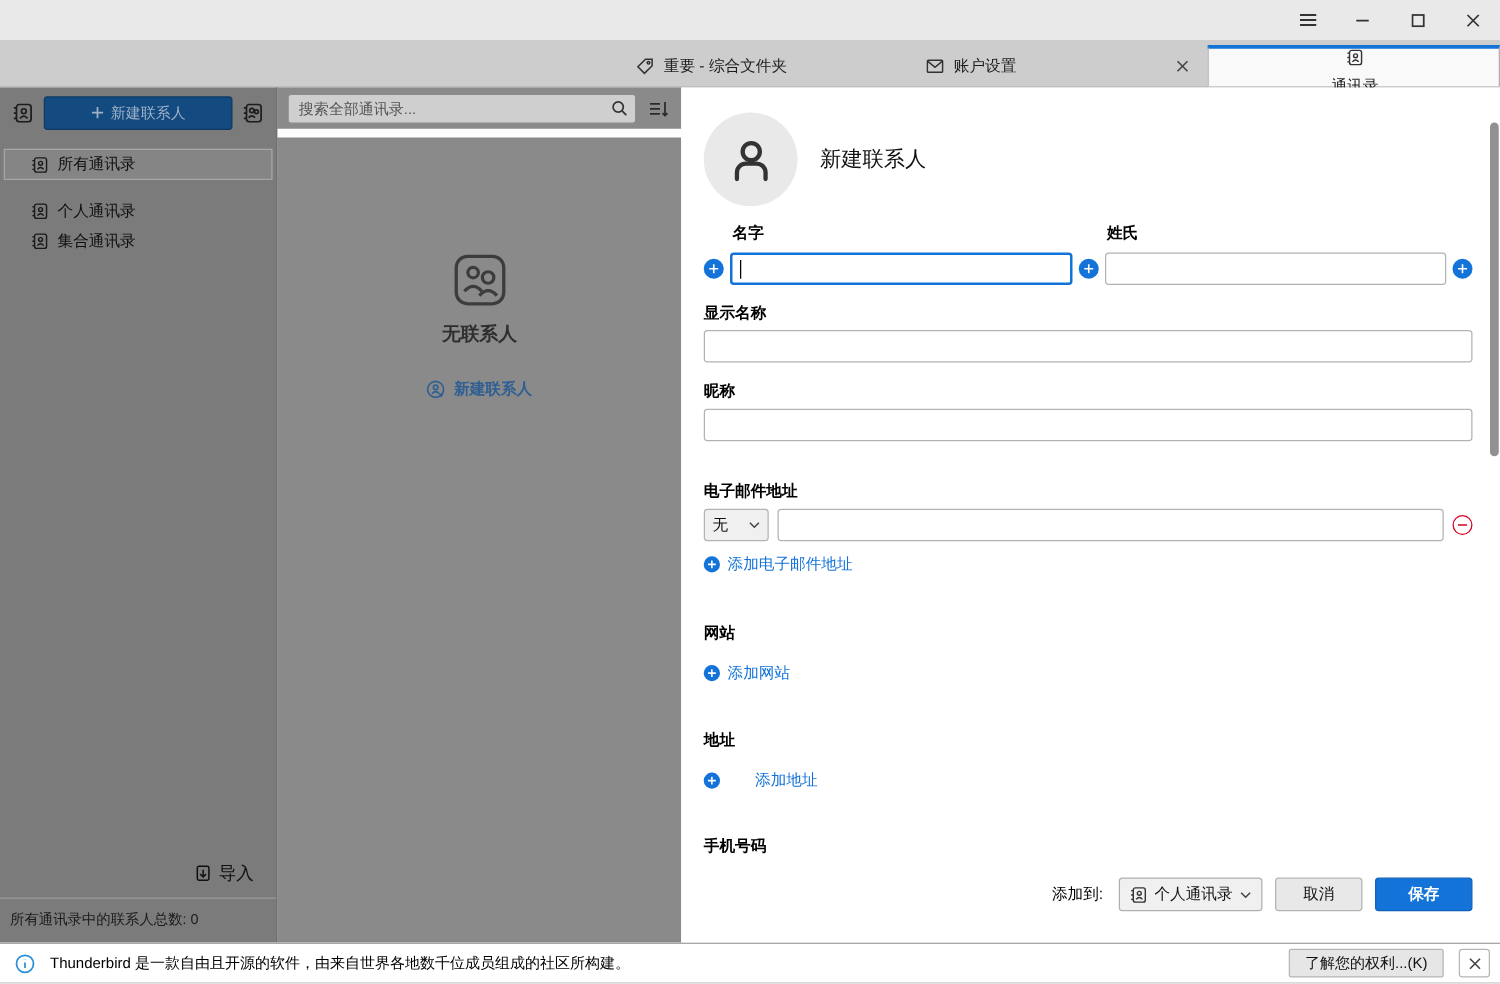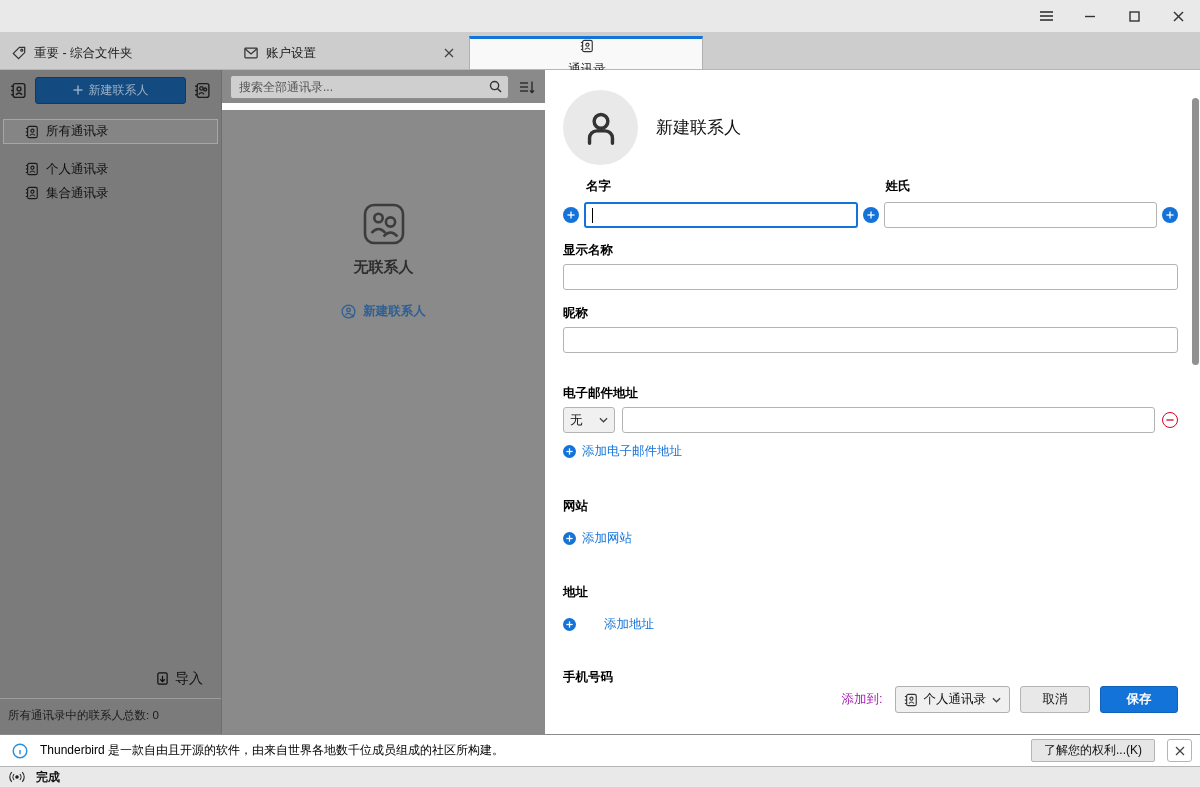--- a/index.html
+++ b/index.html
@@ -6,21 +6,21 @@
   html,body { width:1200px; height:787px; }
   body { font-family:"Liberation Sans","DejaVu Sans",sans-serif; font-size:12px; color:#111; }
   .window { width:1200px; height:787px; display:flex; flex-direction:column; background:#fff; overflow:hidden; }
 
   
   .titlebar { height:32px; background:#e9e9e9; display:flex; align-items:center; justify-content:flex-end; flex:0 0 auto; }
   .win-ctrl { width:44px; height:32px; display:flex; align-items:center; justify-content:center; color:#333; }
   .win-ctrl svg { stroke:#333; }
 
   
-  .tabbar { height:38px; background:#cdcdcd; display:flex; align-items:flex-end; flex:0 0 auto; border-bottom:1px solid #b6b6b6; }
+  .tabbar { height:38px; background:#cdcdcd; display:flex; align-items:flex-end; flex:0 0 auto; border-bottom:1px solid #b6b6b6;justify-content:flex-end; }
   .tab { height:32px; display:flex; align-items:center; padding:0 10px 0 12px; gap:8px; font-size:12.5px; color:#1c1c1c; }
   .tab .tab-icon { display:flex; color:#333; }
   .tab-1 { width:232px; }
   .tab-2 { width:237px; }
   .tab-close { margin-left:auto; display:flex; align-items:center; justify-content:center; width:20px; height:20px; border-radius:2px; color:#444; }
   .tab.active { width:234px; background:#f9f9f9; border-top:3px solid #1373d9; border-left:1px solid #b0b0b0; border-right:1px solid #b0b0b0; height:33px;flex-direction:column; }
 
   
   .content { flex:1 1 auto; display:flex; min-height:0; }
 
@@ -69,21 +69,21 @@
   .minus-btn { width:16px; height:16px; border-radius:50%; border:1.5px solid #d70022; color:#d70022; display:flex; align-items:center; justify-content:center; flex:0 0 auto; }
 
   .sec-label { font-size:12.5px; font-weight:bold; color:#000; }
   .full-input { margin-top:5px; }
   .email-row { display:flex; align-items:center; margin-top:5px; gap:7px; }
   .type-select { width:52px; height:26px; background:#f0f0f0; border:1px solid #b3b3b3; border-radius:3px; display:flex; align-items:center; justify-content:space-between; padding:0 6px; font-size:12.5px; color:#111; }
   .add-link { display:flex; align-items:center; gap:6px; color:#1373d9; font-size:12.5px; width:max-content; }
   .add-link .mini-plus { width:13px; height:13px; border-radius:50%; background:#1373d9; color:#fff; display:flex; align-items:center; justify-content:center; }
 
   .form-footer { margin-top:auto; padding-bottom:25px; display:flex; align-items:center; justify-content:flex-end; gap:10px; flex:0 0 auto; }
-  .addto-label { font-size:12.5px; color:#a21caf; margin-right:2px; }
+  .addto-label { font-size:12.5px; color:#000000; margin-right:2px; }
   .book-select { height:27px; background:#f0f0f0; border:1px solid #b0b0b0; border-radius:3px; display:flex; align-items:center; gap:6px; padding:0 8px; font-size:12.5px; color:#111; }
   .btn { height:27px; border-radius:3px; font-size:12.5px; display:flex; align-items:center; justify-content:center; font-family:inherit; }
   .btn-cancel { width:70px; background:#e8e8e8; border:1px solid #b5b5b5; color:#111; }
   .btn-save { width:78px; background:#1373d9; border:1px solid #0f62ba; color:#fff; font-weight:bold; }
   .scroll-thumb { position:absolute; right:1px; top:28px; width:7px; height:267px; background:#919191; border-radius:4px; }
   .caret { width:1px; height:15px; background:#000; display:inline-block; }
 
   
   .notifbar { height:33px; flex:0 0 auto; background:#fff; border-top:1px solid #8a8a8a; border-bottom:1px solid #b5b5b5; display:flex; align-items:center; padding:0 8px 0 12px; gap:12px; }
   .notif-text { flex:1; font-size:12px; color:#000; }
@@ -462,25 +462,13 @@
     <span class="notif-text">Thunderbird 是一款自由且开源的软件，由来自世界各地数千位成员组成的社区所构建。</span>
     <button class="notif-btn">了解您的权利...(K)</button>
     <button class="notif-close">
       <svg width="10" height="10" viewBox="0 0 10 10" stroke="#444" stroke-width="1.3" fill="none">
           <line x1="1" y1="1" x2="9" y2="9"></line>
           <line x1="9" y1="1" x2="1" y2="9"></line>
         </svg>
     </button>
   </div>
 
-  <div class="statusbar">
-    <span>
-      <svg width="18" height="14" viewBox="0 0 20 14" fill="none" stroke="#222" stroke-width="1.2">
-          <circle cx="10" cy="7" r="1.4" fill="#222"></circle>
-          <path d="M6.8 3.8 a4.6 4.6 0 0 0 0 6.4"></path>
-          <path d="M4.2 1.5 a8 8 0 0 0 0 11"></path>
-          <path d="M13.2 3.8 a4.6 4.6 0 0 1 0 6.4"></path>
-          <path d="M15.8 1.5 a8 8 0 0 1 0 11"></path>
-        </svg>
-    </span>
-    <span class="status-text">完成</span>
-  </div>
 </div>
 
 </body></html>

